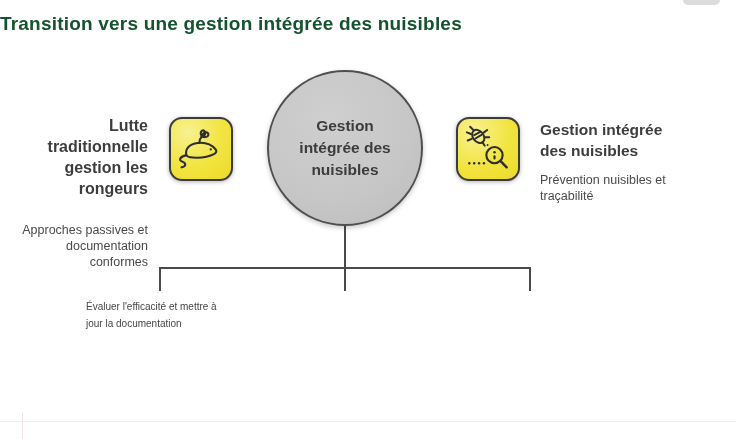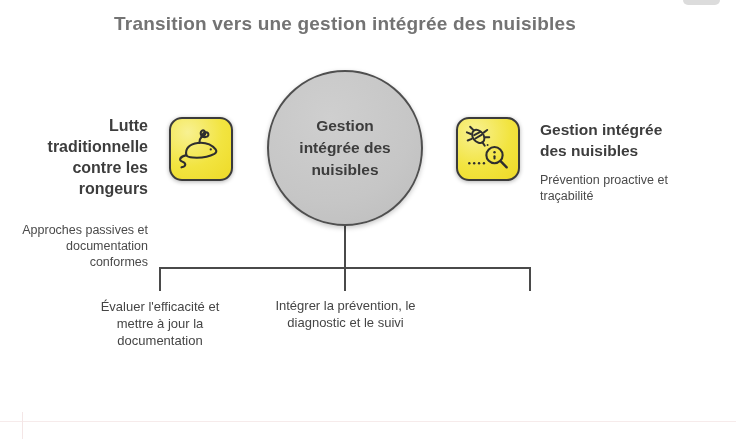--- a/index.html
+++ b/index.html
@@ -1,22 +1,22 @@
 <!DOCTYPE html>
 <html><head>
 <meta charset="utf-8">
 <style>
   html, body { margin:0; padding:0; background:#ffffff; }
   .stage {
     position:relative; width:736px; height:439px; background:#ffffff;
     font-family:"Liberation Sans", sans-serif; overflow:hidden;
   }
   .title {
-    position:absolute; top:13px; left:0; width:690px; text-align:center;
-    font-size:19px; font-weight:700; color:#737373; letter-spacing:0.2px;
+    position:absolute; top:13px; left:0; width:690px; text-align:left;
+    font-size:19px; font-weight:700; color:#14532d; letter-spacing:0.2px;
   }
   .left-heading {
     position:absolute; top:115px; left:18px; width:130px; text-align:right;
     font-size:16px; line-height:21px; font-weight:700; color:#3d3d3d;
   }
   .left-desc {
     position:absolute; top:222px; left:8px; width:140px; text-align:right;
     font-size:12.5px; line-height:16px; color:#4a4a4a;
   }
   .right-heading {
@@ -42,21 +42,21 @@
     background: radial-gradient(circle at 40% 30%, #cfcfcf 0%, #c6c6c6 60%, #bcbcbc 100%);
     border:2.5px solid #4f4f4f; box-shadow: 0 2px 5px rgba(0,0,0,0.22);
     display:flex; align-items:center; justify-content:center;
   }
   .circle-label {
     width:122px; text-align:center; font-size:15.5px; font-weight:700;
     line-height:22px; color:#3c3c3c;
   }
   .connector-svg { position:absolute; left:0; top:0; }
   .step {
-    position:absolute; text-align:center; font-size:13px; line-height:17px; color:#454545;
+    position:absolute; text-align:left; font-size:10px; line-height:17px; color:#454545;
   }
   .step-1 { left:86px;  top:298px; width:148px; }
   .step-2 { left:253px; top:297px; width:185px; }
   .step-3 { left:450px; top:300px; width:160px; }
   .top-tab {
     position:absolute; left:683px; top:0; width:37px; height:5px;
     background:#dcdcdc; border-radius:0 0 5px 5px;
   }
   .edge-h { position:absolute; left:0; top:421px; width:736px; height:1px; background:#f6ebeb; }
   .edge-v { position:absolute; left:22px; top:412px; width:1px; height:27px; background:#f4e6e6; }
@@ -72,21 +72,21 @@
 
   <svg class="connector-svg" width="736" height="439" viewBox="0 0 736 439">
     <g stroke="#4a4a4a" stroke-width="2" fill="none" stroke-linecap="square">
       <path d="M345 224 L345 290"></path>
       <path d="M160 268 L530 268"></path>
       <path d="M160 268 L160 290"></path>
       <path d="M530 268 L530 290"></path>
     </g>
   </svg>
 
-  <div class="left-heading">Lutte traditionnelle contre les rongeurs</div>
+  <div class="left-heading">Lutte traditionnelle gestion les rongeurs</div>
   <div class="left-desc">Approches passives et documentation conformes</div>
 
   <div class="icon-box box-left">
     <span>
       <svg width="52" height="52" viewBox="0 0 64 64" fill="none" stroke="#2e2e2e" stroke-width="2.6" stroke-linecap="round" stroke-linejoin="round">
         <path d="M14 42 C12 34 18 28 28 27 C38 26 46 30 50 35 C51.5 37 51 39 48.5 40.5 C42 44 30 45.5 22 45 C17 44.6 15 44 14 42 Z"></path>
         <circle cx="44" cy="35" r="1.4" fill="#2e2e2e" stroke="none"></circle>
         <path d="M30 27 C30 23 31 21 33 19"></path>
         <path d="M33 19 C29 12 36 9 37 14 C37.8 17.5 34 19 33 19 Z"></path>
         <path d="M33 19 C35 12 42 13 41 17.5 C40.3 20.5 35.5 20 33 19 Z"></path>
@@ -118,21 +118,20 @@
         <path d="M40 43.5 L40 46" stroke-width="2.6"></path>
         <circle cx="9" cy="52" r="1.5" fill="#2e2e2e" stroke="none"></circle>
         <circle cx="15" cy="52" r="1.5" fill="#2e2e2e" stroke="none"></circle>
         <circle cx="21" cy="52" r="1.5" fill="#2e2e2e" stroke="none"></circle>
         <circle cx="27" cy="52" r="1.5" fill="#2e2e2e" stroke="none"></circle>
       </svg>
     </span>
   </div>
 
   <div class="right-heading">Gestion intégrée des nuisibles</div>
-  <div class="right-desc">Prévention proactive et traçabilité</div>
+  <div class="right-desc">Prévention nuisibles et traçabilité</div>
 
   <div class="step step-1">Évaluer l'efficacité et mettre à jour la documentation</div>
-  <div class="step step-2">Intégrer la prévention, le diagnostic et le suivi</div>
 
   <div class="edge-h"></div>
   <div class="edge-v"></div>
 
 </div>
 
 </body></html>

